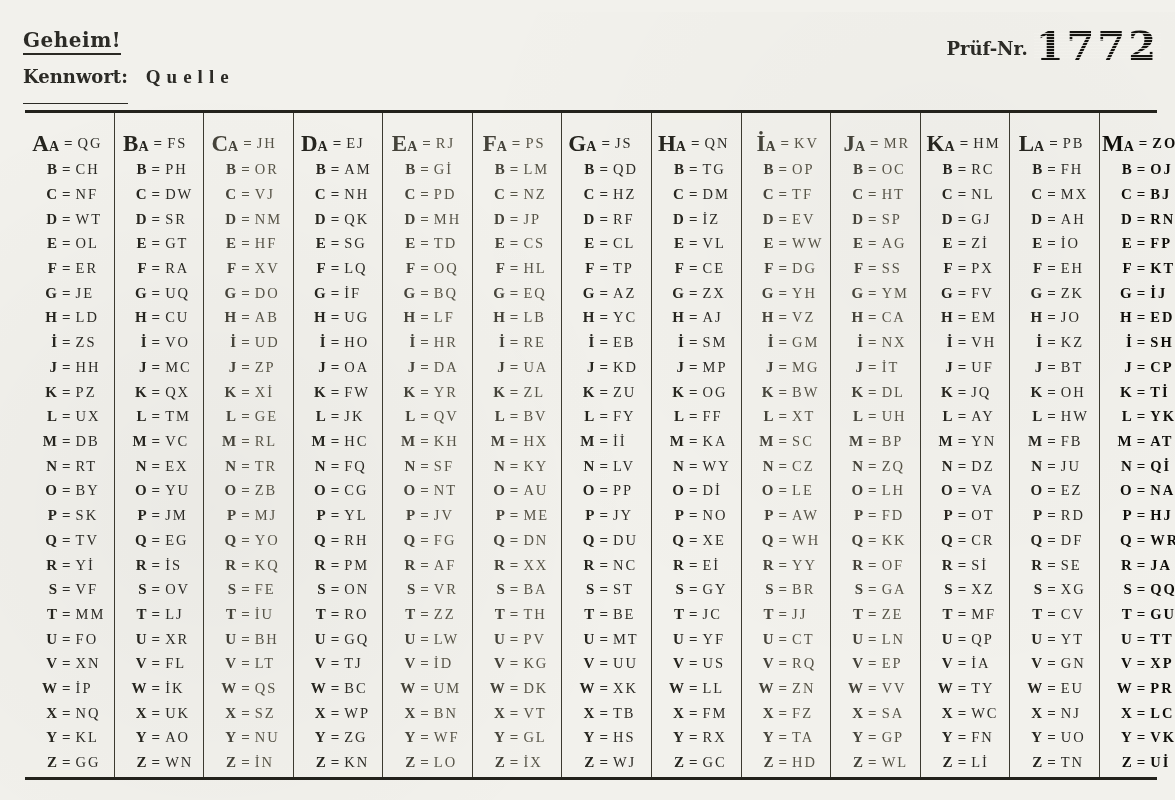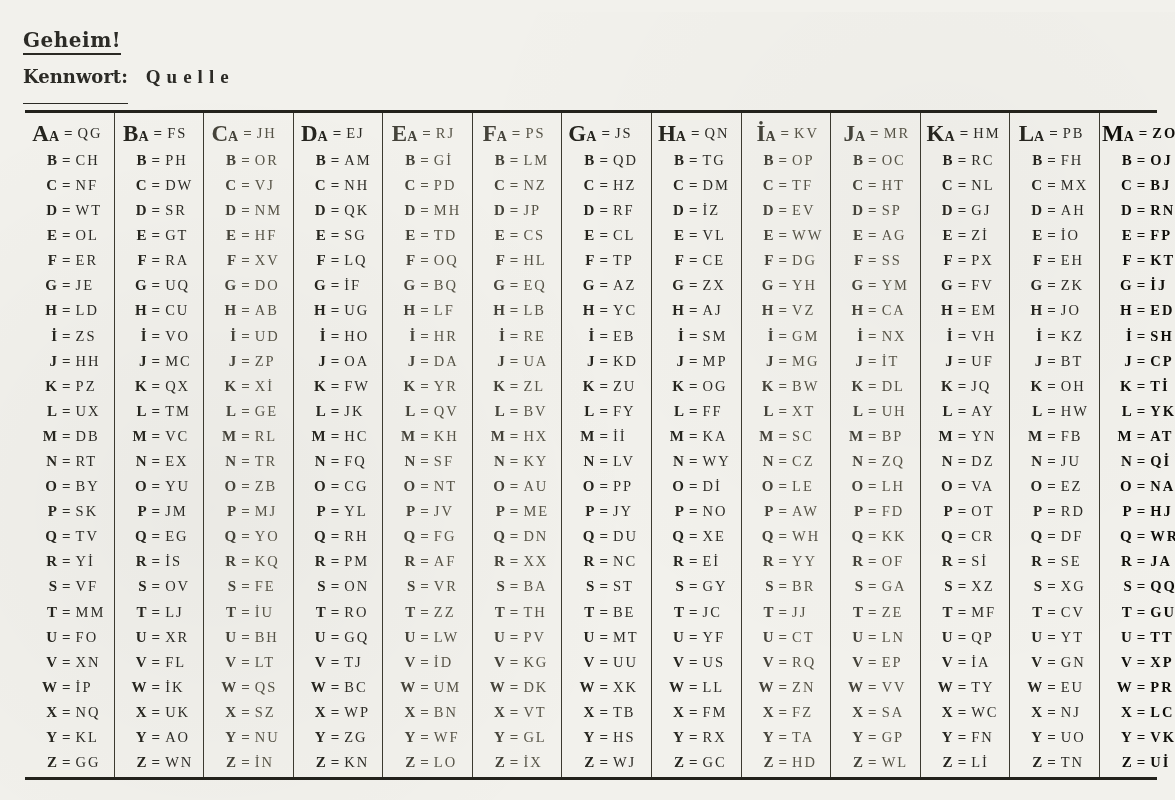--- a/index.html
+++ b/index.html
@@ -50,21 +50,21 @@
     content:""; position:absolute; left:-2px; right:-2px; top:5px; bottom:7px;
     background:repeating-linear-gradient(to bottom, transparent 0 2px, rgba(242,241,236,0.8) 2px 3px);
     pointer-events:none;
   }
   
   .table-wrap{
     position:absolute; left:25px; top:98px; width:1132px; height:664px;
     border-top:3px solid #23221c; border-bottom:3px solid #23221c;
     display:flex;
   }
-  .col{ flex:1 1 0; display:flex; flex-direction:column; padding:6px 0 2px; }
+  .col{ flex:1 1 0; display:flex; flex-direction:column; padding:16px 0 2px; }
   .col:not(:last-child){ border-right:1.6px solid #3c3a30; }
   .cell{
     flex:1 1 0; display:flex; align-items:center; justify-content:center;
     font-size:15px; white-space:nowrap;
   }
   .cell.head{ flex:1.15 1 0; }
   .lbl{ width:30px; text-align:right; font-weight:bold; color:#26251f; }
   .eq{ padding:0 5px; font-weight:bold; }
   .val{ width:36px; text-align:left; letter-spacing:2px; font-size:14.5px; }
   .head .lbl{ width:34px; }
@@ -91,20 +91,24 @@
 <div class="page">
 
   <div class="secret fraktur">Geheim!</div>
 
   <div class="keyword-row">
     <span class="keyword-label fraktur">Kennwort:</span>
     <span class="keyword-value">Quelle</span>
   </div>
 
 
+  <div class="pruef">
+    <span class="pruef-label fraktur">Prüf-Nr.</span>
+    <span class="check-number">1772</span>
+  </div>
 
   <div class="table-wrap" id="cipher-table">
       <div class="col">
         <div class="cell head">
           <span class="lbl"><span class="head-first">A</span><span class="head-second">A</span></span>
           <span class="eq">=</span>
           <span class="val">QG</span>
         </div>
         <div class="cell">
           <span class="lbl">B</span>

